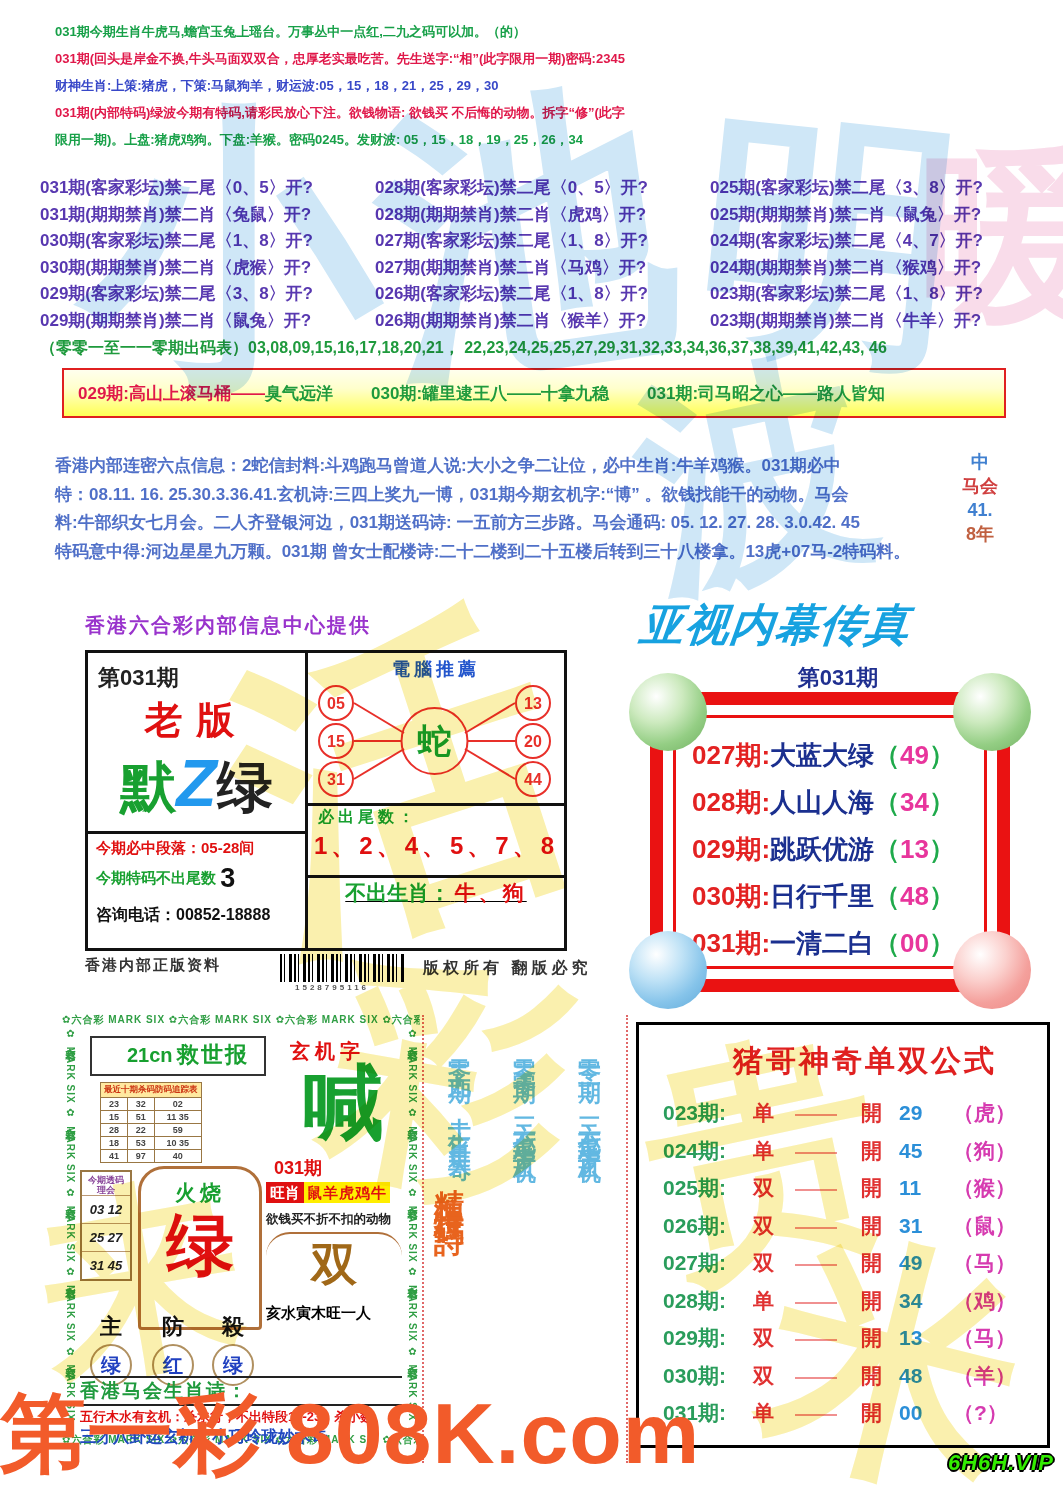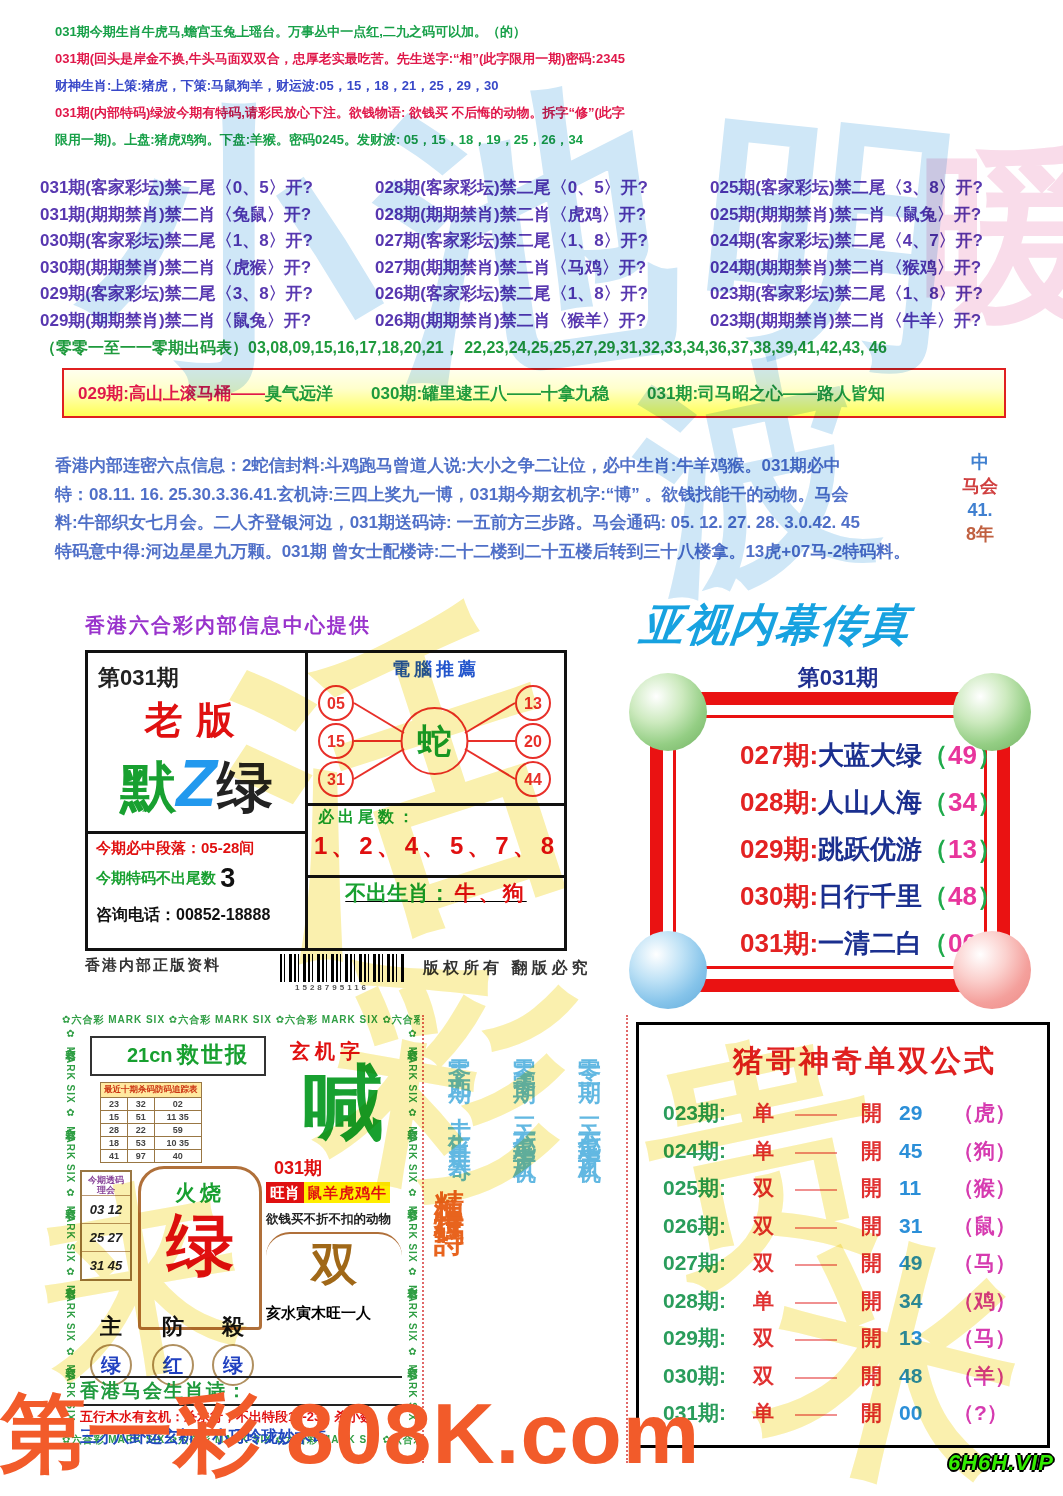--- a/index.html
+++ b/index.html
@@ -28,21 +28,21 @@
   .lbox{border:3px solid #111;background:transparent;}
   .lbox .divider-v{position:absolute;left:217px;top:0;bottom:0;width:3px;background:#111;}
   .lv{position:absolute;left:0;width:217px;}
   .rt{position:absolute;left:220px;right:0;}
   .sec{border-bottom:3px solid #111;}
   .barcode{height:28px;background:repeating-linear-gradient(90deg,#000 0 2px,#fff 2px 4px,#000 4px 5px,#fff 5px 9px,#000 9px 12px,#fff 12px 14px);}
   
   .atv-title{color:#17a2e0;font-size:44px;font-style:italic;letter-spacing:1px;transform:skewX(-6deg);}
   .frame{border:13px solid #ea1212;border-radius:30px;}
   .frame-inner{position:absolute;inset:10px;border:3px solid #ea1212;border-radius:6px;padding:14px 6px 0 16px;}
-  .atv-row{font-size:26px;line-height:47px;white-space:nowrap;margin-left:48px;}
+  .atv-row{font-size:26px;line-height:47px;white-space:nowrap;}
   .atv-i{color:#e32222;} .atv-t{color:#1a2f8f;} .atv-p{color:#1faa4b;} .atv-v{color:#e8359c;}
   .ball{position:absolute;width:78px;height:78px;border-radius:50%;z-index:5;}
   .ball.g{background:radial-gradient(circle at 35% 30%,#ffffff,#cdeabf 35%,#94ce84 65%,#6fae60);}
   .ball.b{background:radial-gradient(circle at 35% 30%,#ffffff,#bfe2f6 35%,#86c4ea 65%,#5ea8d8);}
   .ball.p{background:radial-gradient(circle at 35% 30%,#ffffff,#fbd0cd 35%,#f4a09c 65%,#ec8884);}
   
   .jcard{background:#fff;}
   .mstrip{font-size:10px;color:#2f9e44;letter-spacing:1px;overflow:hidden;white-space:nowrap;line-height:16px;}
   .mstrip.v{writing-mode:vertical-rl;letter-spacing:1px;}
   .jtable{border-collapse:collapse;font-size:9px;color:#444;}

